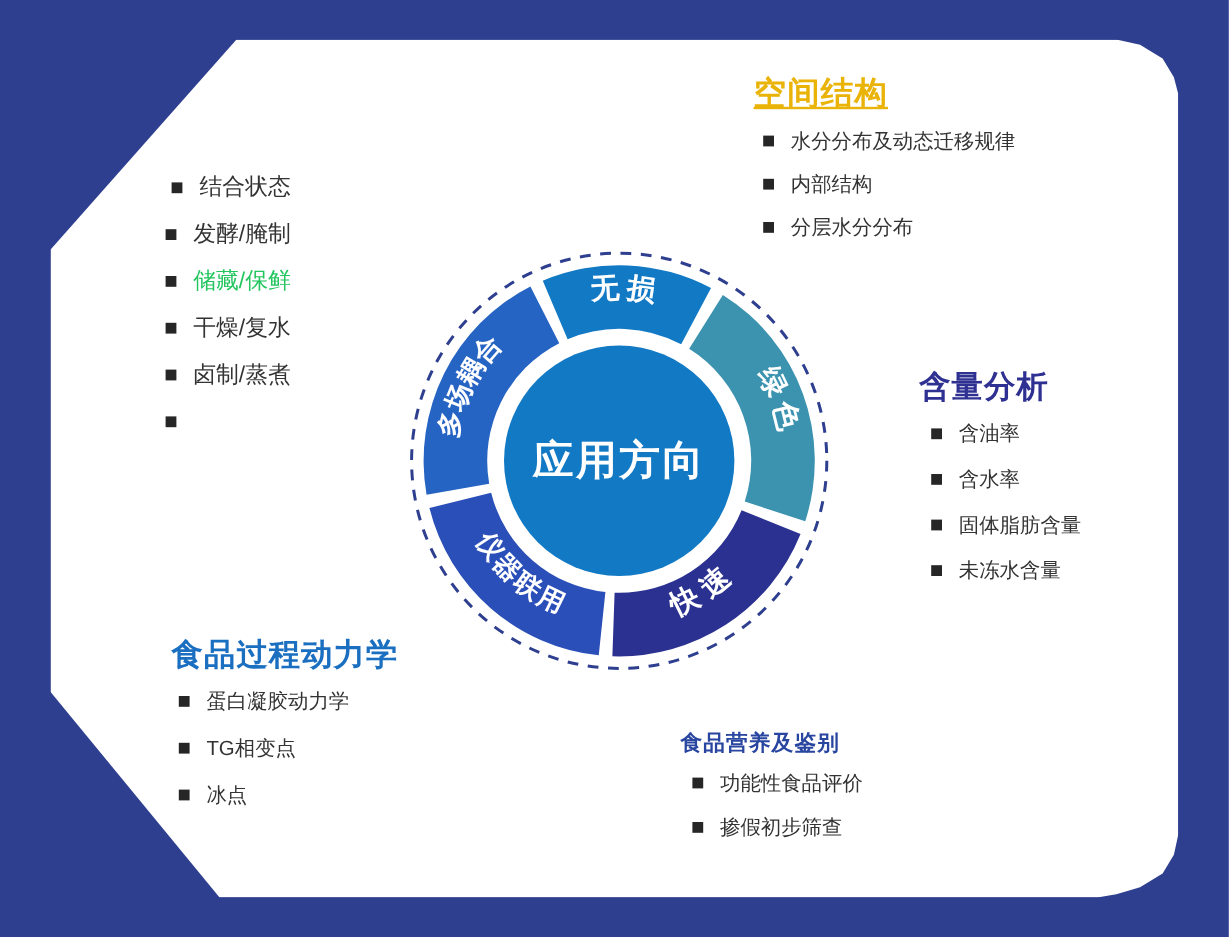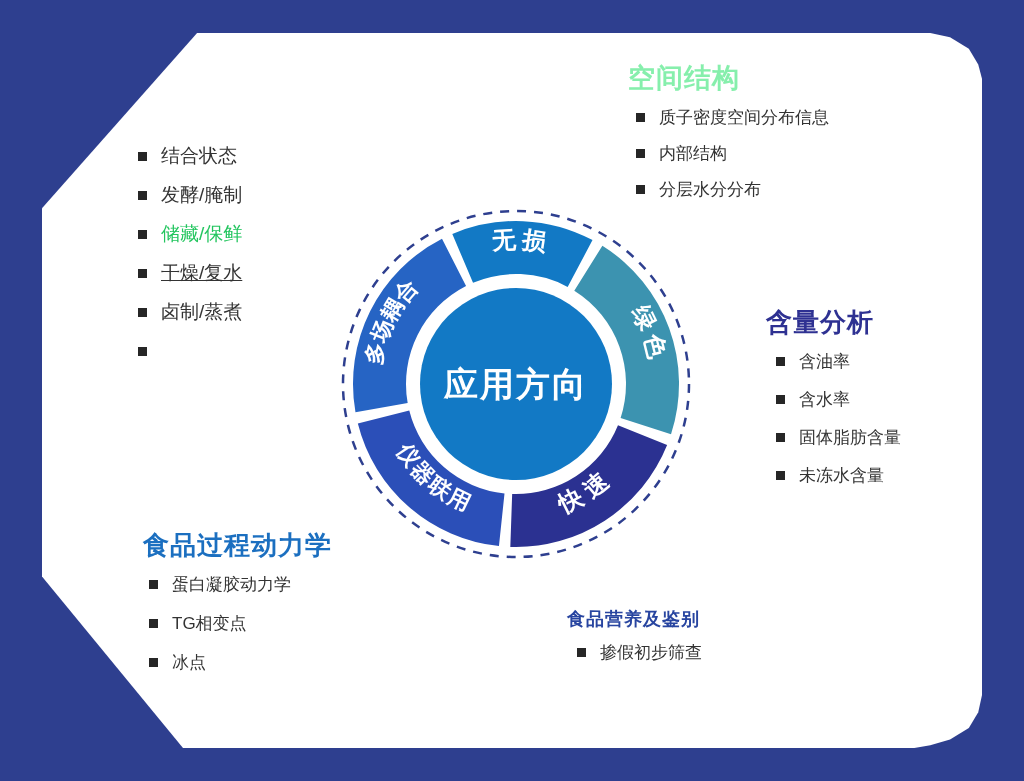--- a/index.html
+++ b/index.html
@@ -50,21 +50,21 @@
     width:9px;height:9px;
     background:#262626;
     margin-right:14px;
     flex:0 0 auto;
   }
 
   
   #b-moisture{left:130px;top:143px;}
   #b-moisture .blk-title{font-size:28px;color:#1b7fd0;}
   #b-moisture .blk-list{font-size:19px;padding-left:8px;}
-  #b-moisture .blk-list li{margin-bottom:13px;}
+  #b-moisture .blk-list li{margin-bottom:13px;justify-content:flex-end;}
 
   #b-space{left:628px;top:60px;}
   #b-space .blk-title{font-size:27px;color:#2b93ae;}
   #b-space .blk-list{font-size:17px;padding-left:8px;}
   #b-space .blk-list li{margin-bottom:13px;}
 
   #b-content{left:766px;top:305px;}
   #b-content .blk-title{font-size:26px;color:#2e3192;}
   #b-content .blk-list{font-size:17px;padding-left:10px;}
   #b-content .blk-list li{margin-bottom:15px;}
@@ -110,41 +110,41 @@
           <span>结合状态</span>
         </li>
       <li style="color: rgb(51, 51, 51);">
           <span class="bullet" style="background: rgb(38, 38, 38);"></span>
           <span>发酵/腌制</span>
         </li>
       <li style="color: #22c55e;">
           <span class="bullet" style="background: rgb(38, 38, 38);"></span>
           <span>储藏/保鲜</span>
         </li>
-      <li style="color: rgb(51, 51, 51); text-decoration: underline;">
+      <li style="color: rgb(51, 51, 51);">
           <span class="bullet" style="background: rgb(38, 38, 38);"></span>
           <span>干燥/复水</span>
         </li>
       <li style="color: rgb(51, 51, 51);">
           <span class="bullet" style="background: rgb(38, 38, 38);"></span>
           <span>卤制/蒸煮</span>
         </li>
       <li style="color: #ffffff;">
           <span class="bullet" style="background: rgb(38, 38, 38);"></span>
           <span>冷冻/解冻</span>
         </li>
     </ul>
   </div>
 
   <div class="block" id="b-space">
-    <div class="blk-title" style="color: #86efac;">空间结构</div>
-    <ul class="blk-list">
-      <li style="color: rgb(51, 51, 51);">
-          <span class="bullet" style="background: rgb(38, 38, 38);"></span>
-          <span>质子密度空间分布信息</span>
+    <div class="blk-title" style="color: #eab308; text-decoration: underline;">空间结构</div>
+    <ul class="blk-list">
+      <li style="color: rgb(51, 51, 51);">
+          <span class="bullet" style="background: rgb(38, 38, 38);"></span>
+          <span>水分分布及动态迁移规律</span>
         </li>
       <li style="color: rgb(51, 51, 51);">
           <span class="bullet" style="background: rgb(38, 38, 38);"></span>
           <span>内部结构</span>
         </li>
       <li style="color: rgb(51, 51, 51);">
           <span class="bullet" style="background: rgb(38, 38, 38);"></span>
           <span>分层水分分布</span>
         </li>
     </ul>
@@ -186,20 +186,24 @@
       <li style="color: rgb(51, 51, 51);">
           <span class="bullet" style="background: rgb(38, 38, 38);"></span>
           <span>未冻水含量</span>
         </li>
     </ul>
   </div>
 
   <div class="block" id="b-nutrition">
     <div class="blk-title" style="color: rgb(40, 69, 160);">食品营养及鉴别</div>
     <ul class="blk-list">
+      <li style="color: rgb(51, 51, 51);">
+          <span class="bullet" style="background: rgb(38, 38, 38);"></span>
+          <span>功能性食品评价</span>
+        </li>
       <li style="color: rgb(51, 51, 51);">
           <span class="bullet" style="background: rgb(38, 38, 38);"></span>
           <span>掺假初步筛查</span>
         </li>
     </ul>
   </div>
 
   <div id="donut">
     <svg viewBox="0 0 352 352" xmlns="http://www.w3.org/2000/svg">
       <g id="ring-group">

